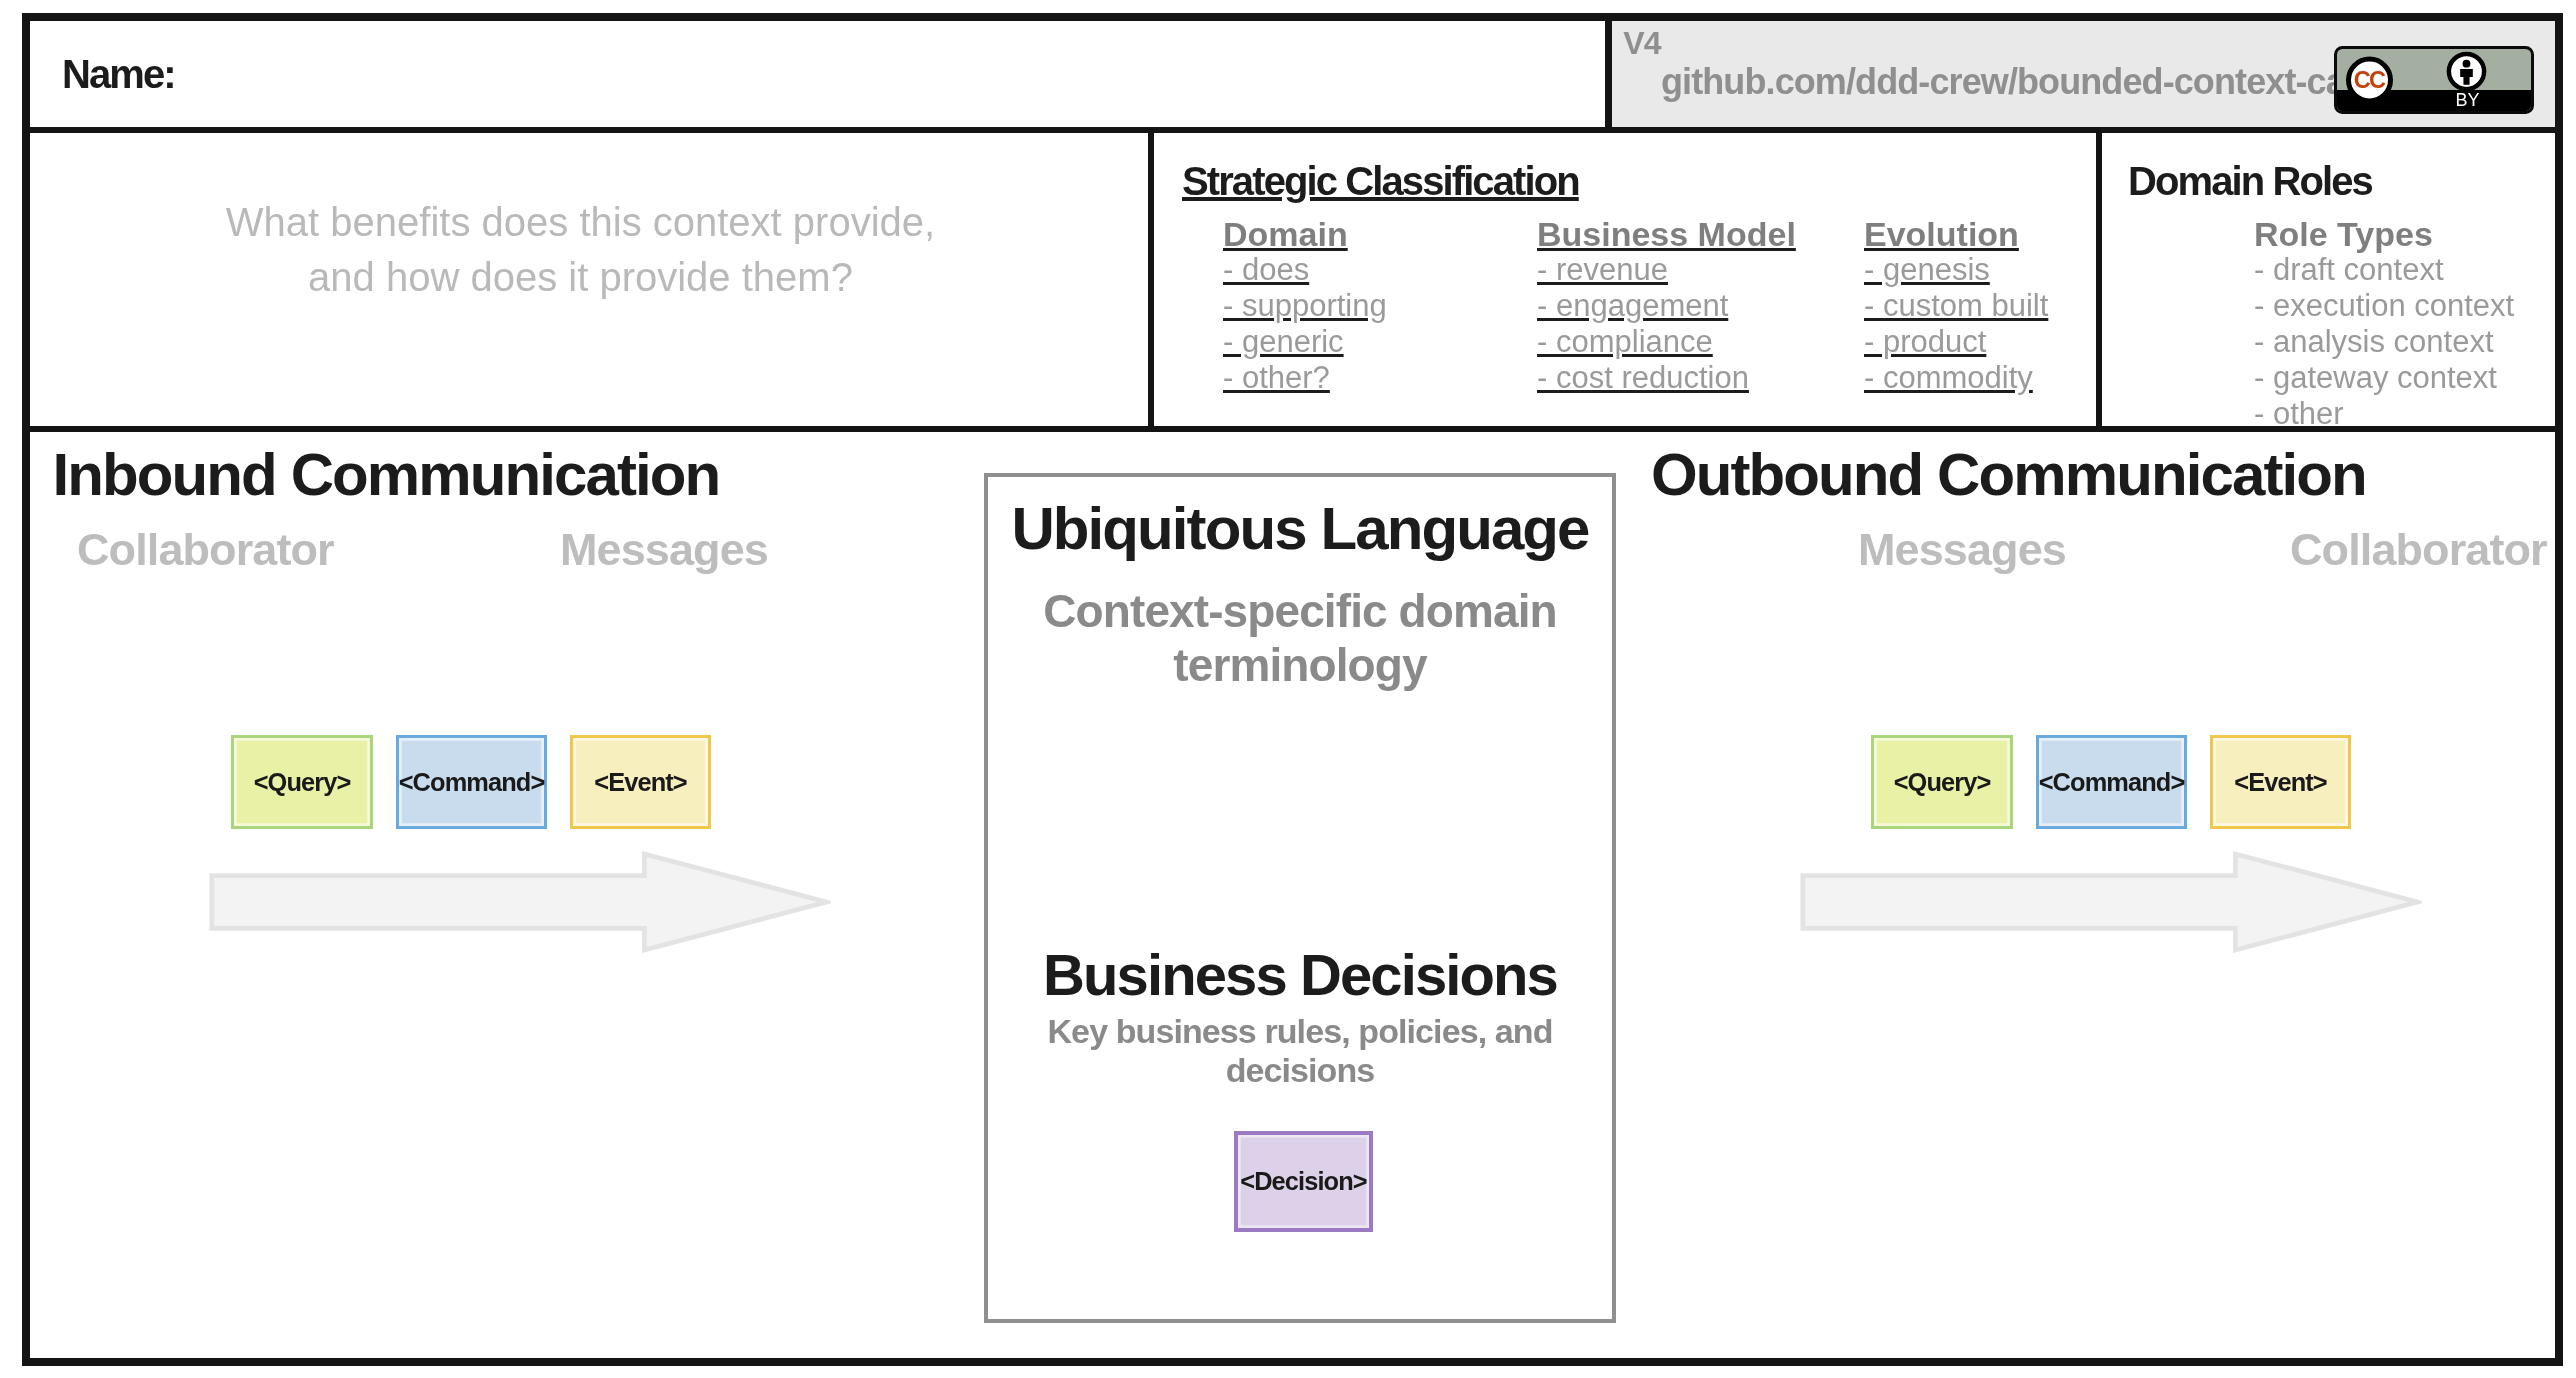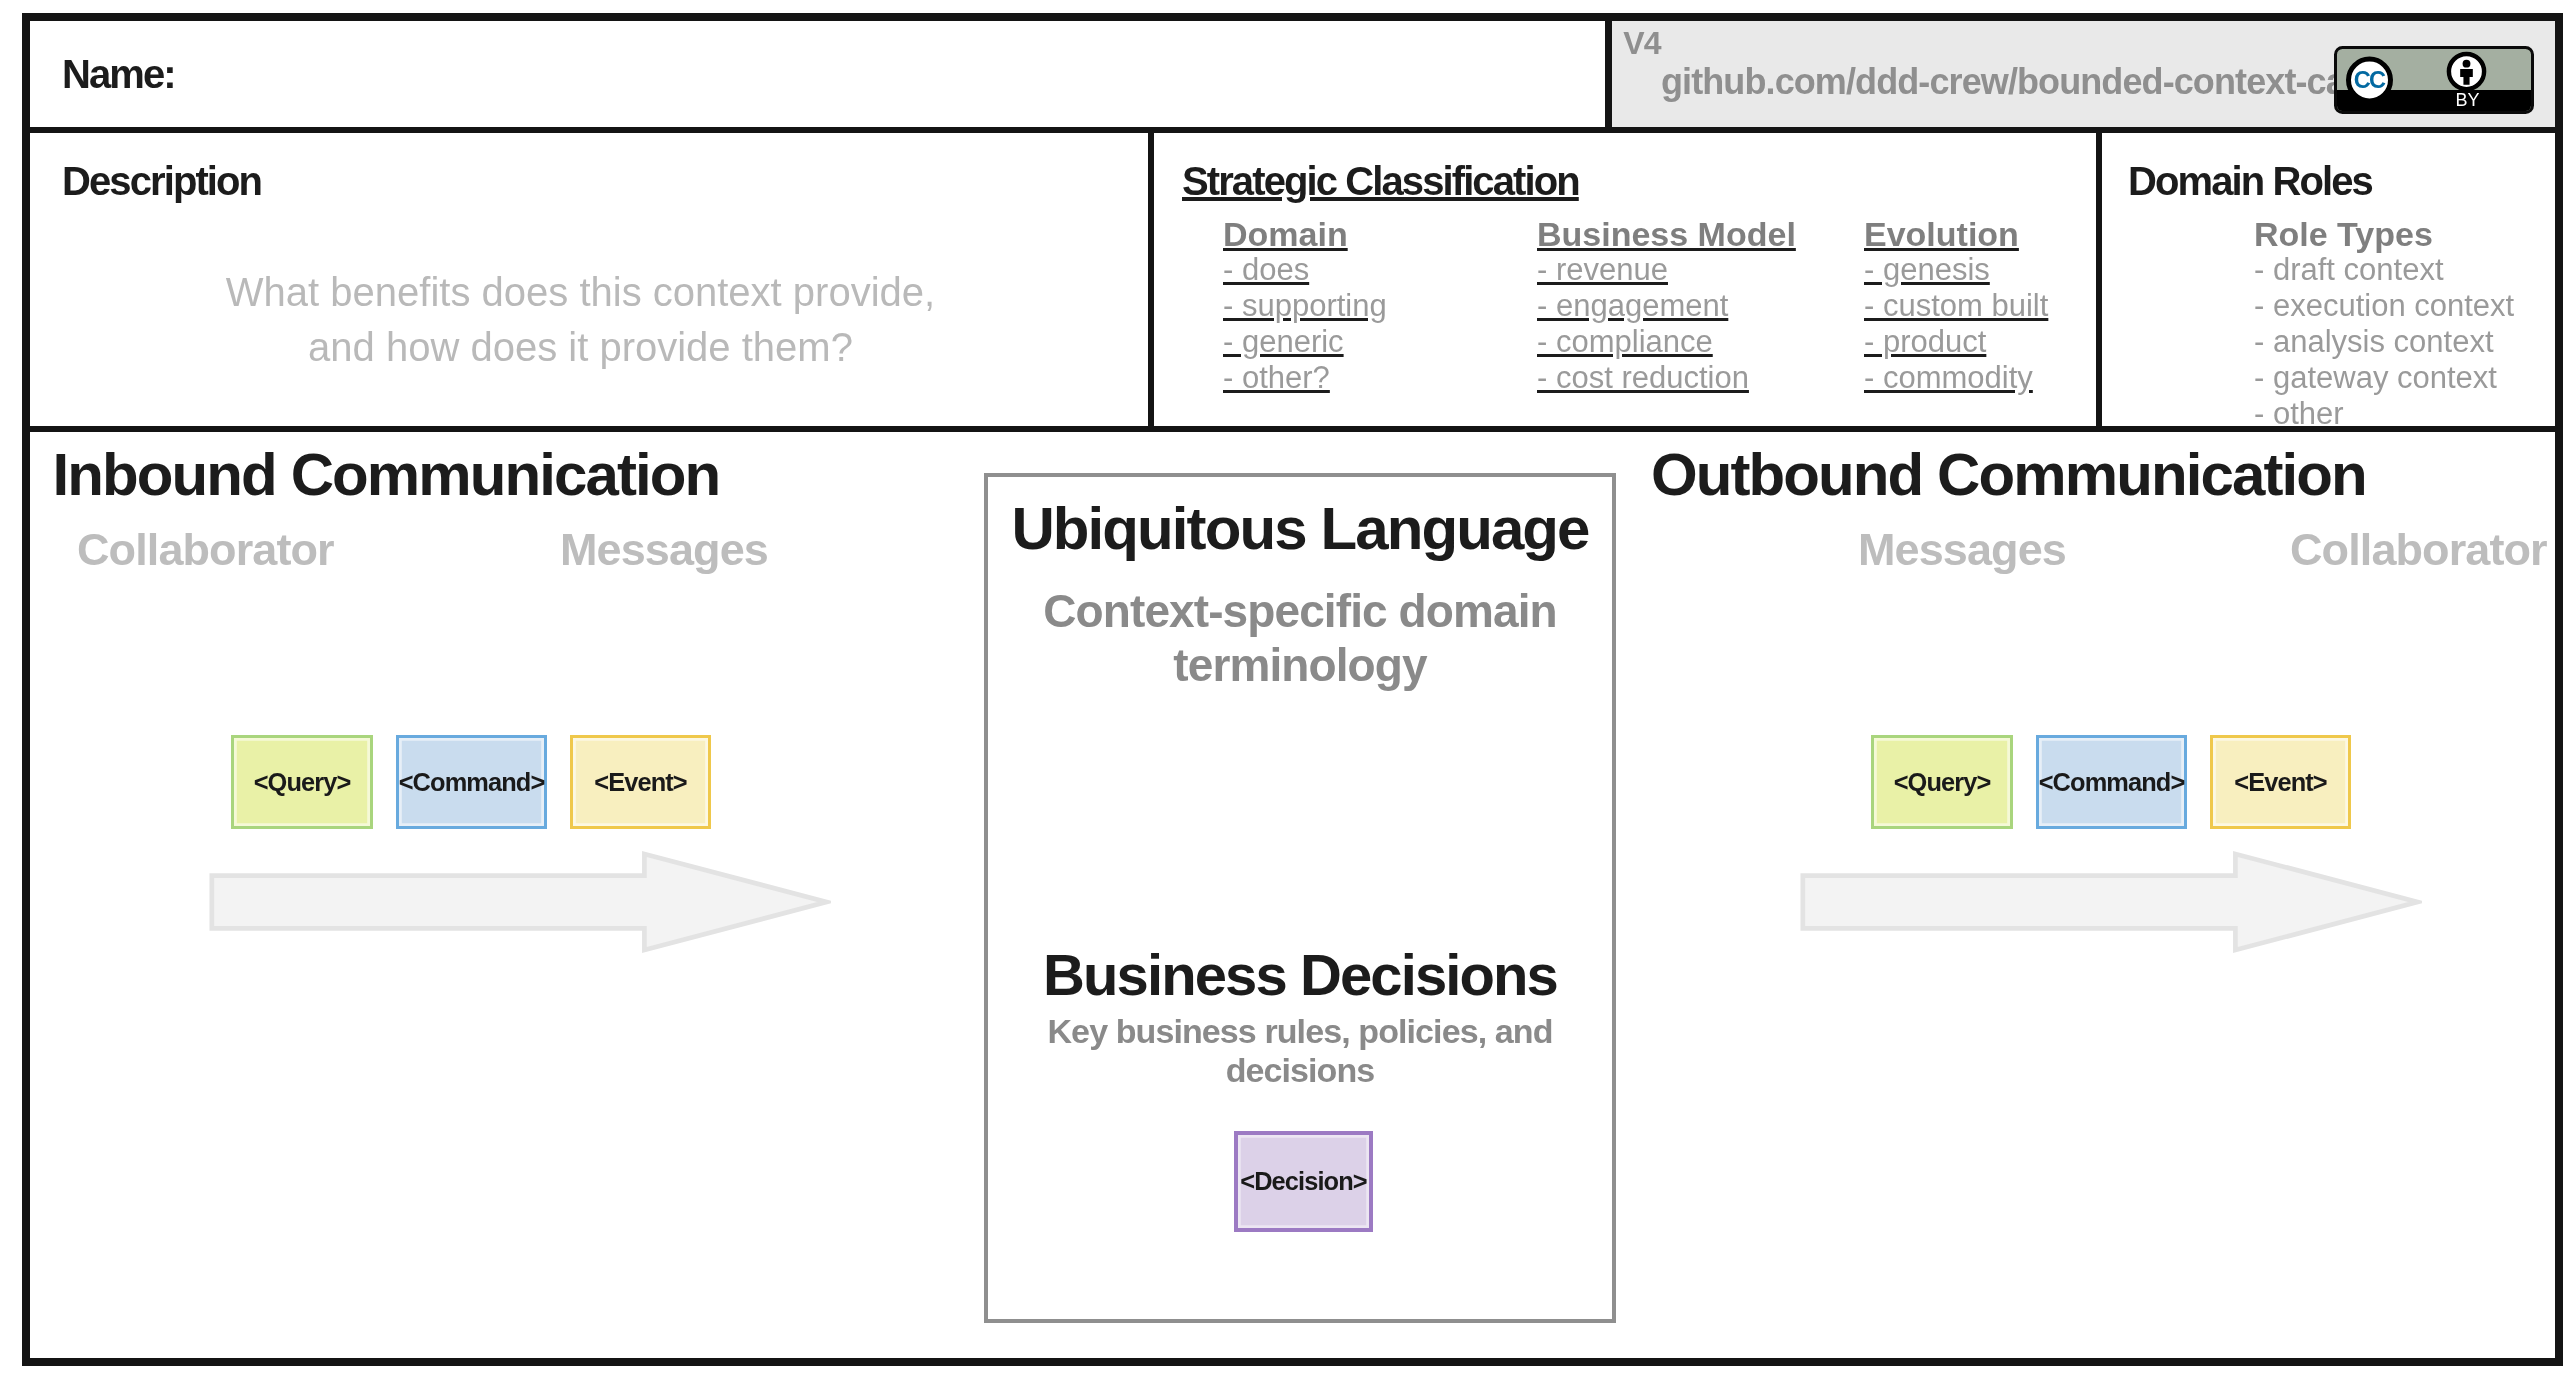--- a/index.html
+++ b/index.html
@@ -23,21 +23,21 @@
   .repo { position:absolute; left:49px; top:40px; font-size:36px; font-weight:bold; color:#8f8f8f; letter-spacing:-0.9px; }
   .cc-badge {
     position:absolute; right:21px; top:24.5px; width:200px; height:68px;
     background:#a4afa1; border:3.8px solid #0a0a0a; border-radius:8.5px; overflow:hidden;
   }
   .cc-strip { position:absolute; left:0; bottom:0; width:100%; height:21px; background:#000; }
   .cc-circle {
     position:absolute; left:8.5px; top:50%; transform:translateY(-50%);
     width:47px; height:47px; border-radius:50%; background:#fff; border:5.7px solid #000;
     display:flex; align-items:center; justify-content:center;
-    font-size:23.6px; font-weight:bold; color:#0369a1; letter-spacing:-1.9px;
+    font-size:23.6px; font-weight:bold; color:#c2410c; letter-spacing:-1.9px;
   }
   .cc-person { position:absolute; left:109px; top:2.8px; width:41px; height:41px; }
   .cc-by {
     position:absolute; left:106px; bottom:0; width:49px; height:21px;
     color:#fff; font-size:18px; font-weight:normal; text-align:center; line-height:21px;
   }
   
   .row2 { height:299px; border-bottom:6.6px solid #141414; display:flex; }
   .desc-cell { width:1124px; border-right:6.6px solid #141414; padding:13px 0 0 32px; }
   .placeholder { margin-top:49px; width:1037px; text-align:center; font-size:40px; line-height:55px; color:#b9b9b9; }
@@ -112,21 +112,20 @@
           <path d="M8.3 10.6 h7.4 v4.6 h-1.9 v4.6 h-3.6 v-4.6 H8.3 z" fill="#000000"></path>
         </svg>
         <div class="cc-by">BY</div>
       </div>
     </div>
   </div>
 
   <div class="row2">
 
     <div class="desc-cell">
-      <div class="h1">Description</div>
       <div class="placeholder">
         <div>What benefits does this context provide,</div>
         <div>and how does it provide them?</div>
       </div>
     </div>
 
     <div class="strat-cell">
       <div class="h1">Strategic Classification</div>
       <div class="strat-cols">
         <div class="scol1">

